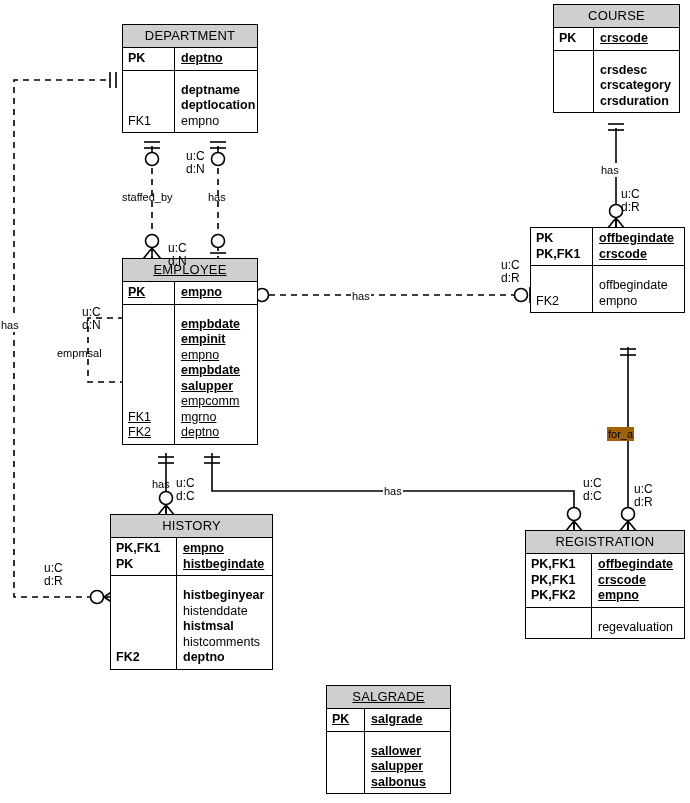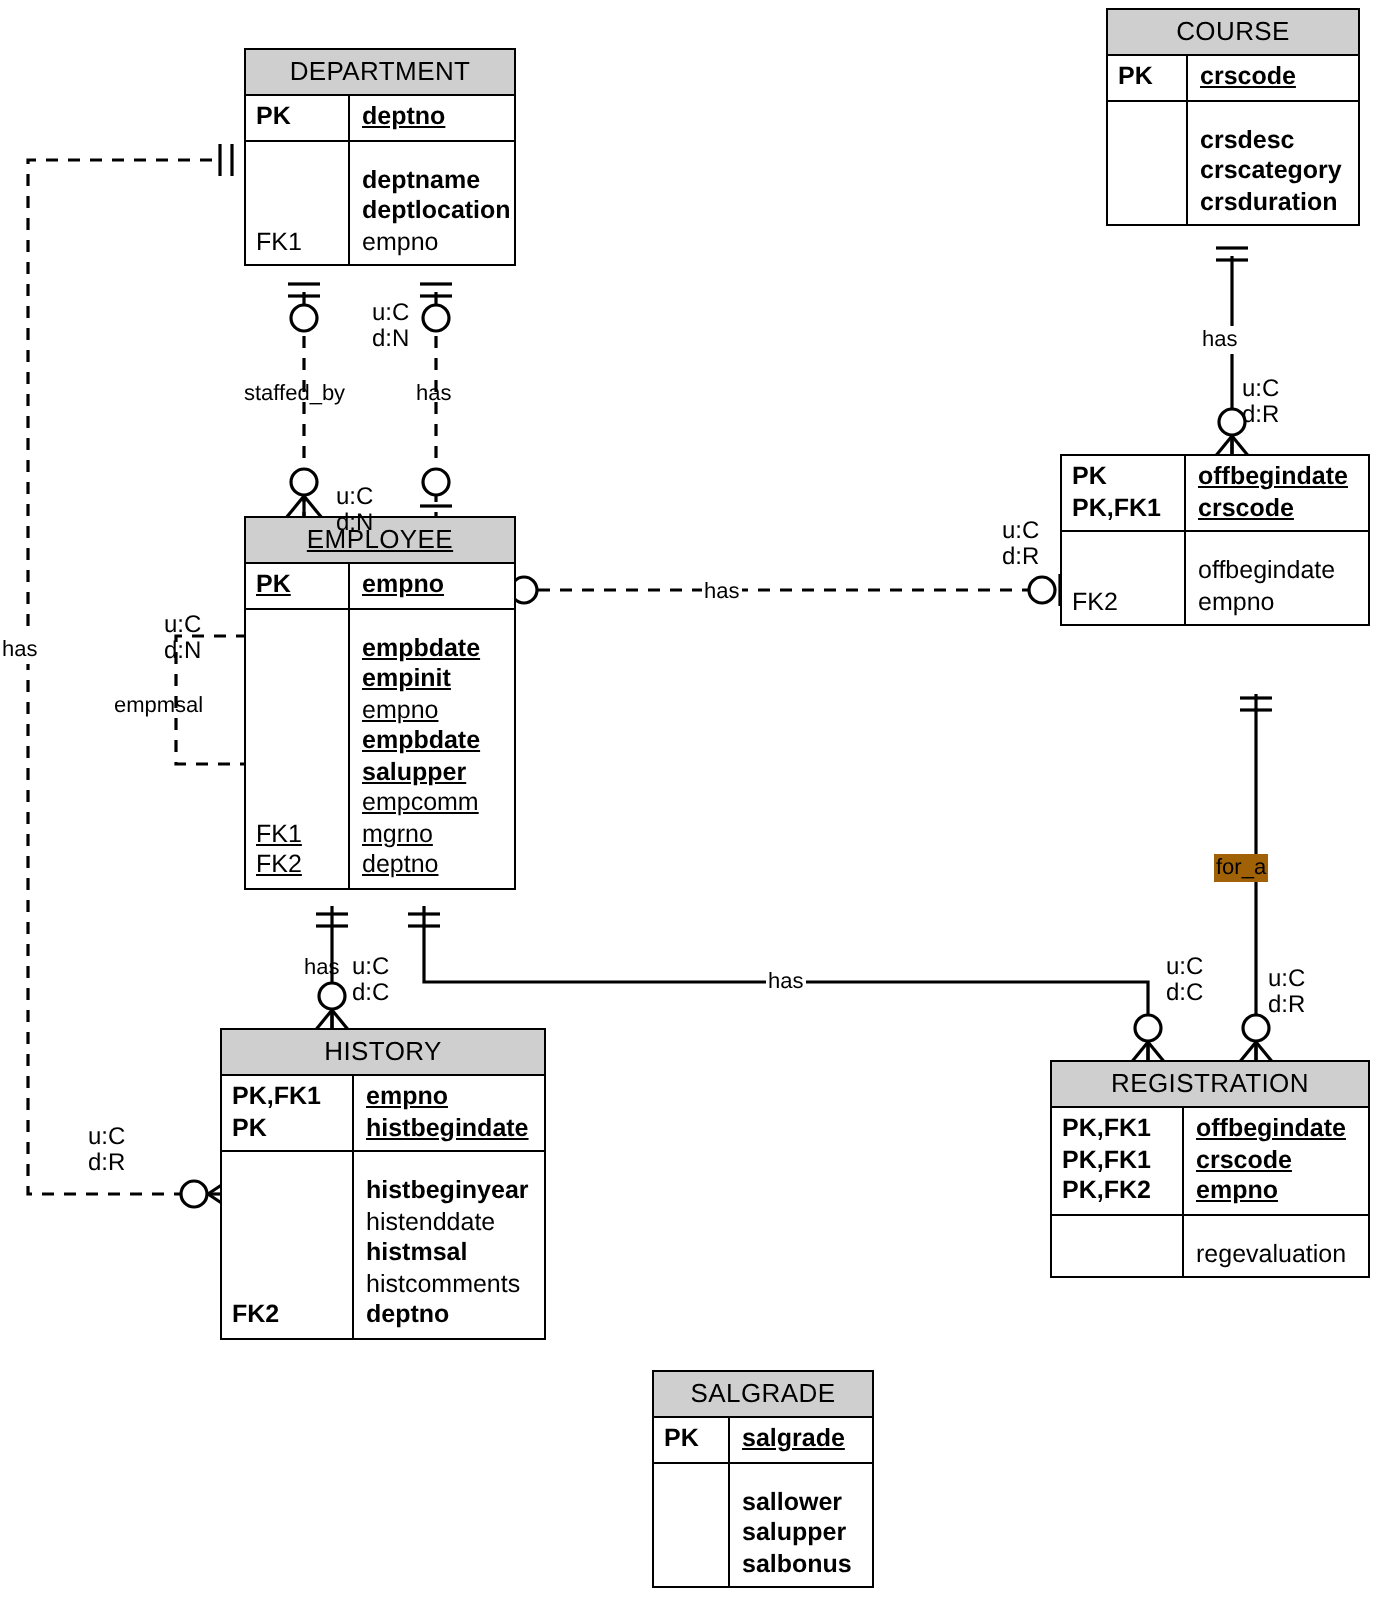--- a/index.html
+++ b/index.html
@@ -295,21 +295,21 @@
         <div class="blankpad"></div>
         <div class="row pad"></div>
       </div>
       <div class="col-attr">
         <div class="blankpad"></div>
         <div class="row">regevaluation</div>
       </div>
     </div>
   </div>
 
-  <div class="entity" style="left:326px;top:685px;width:111px;">
+  <div class="entity" style="left:326px;top:685px;width:125px;text-decoration:underline;">
     <div class="ent-title">SALGRADE</div>
     <div class="sect">
       <div class="col-key" style="width:38px;flex:0 0 38px;">
         <div class="row b">PK</div>
       </div>
       <div class="col-attr">
         <div class="row u">salgrade</div>
       </div>
     </div>
     <div class="sect divider">

